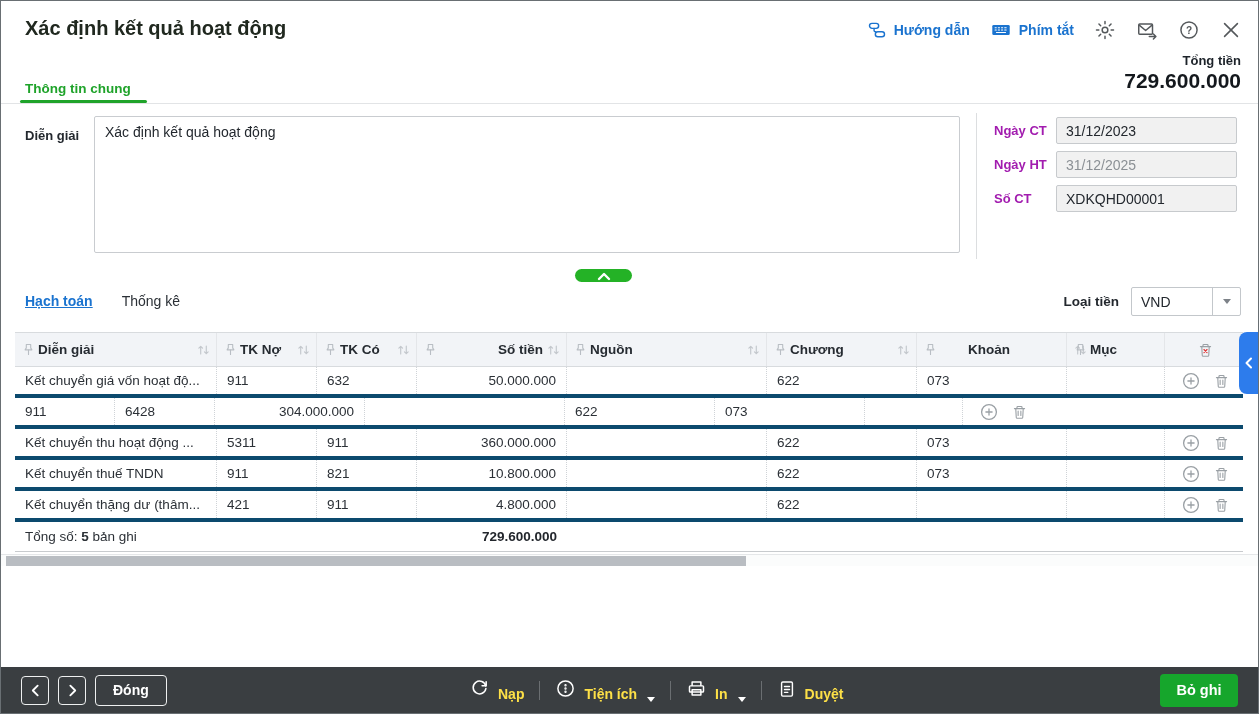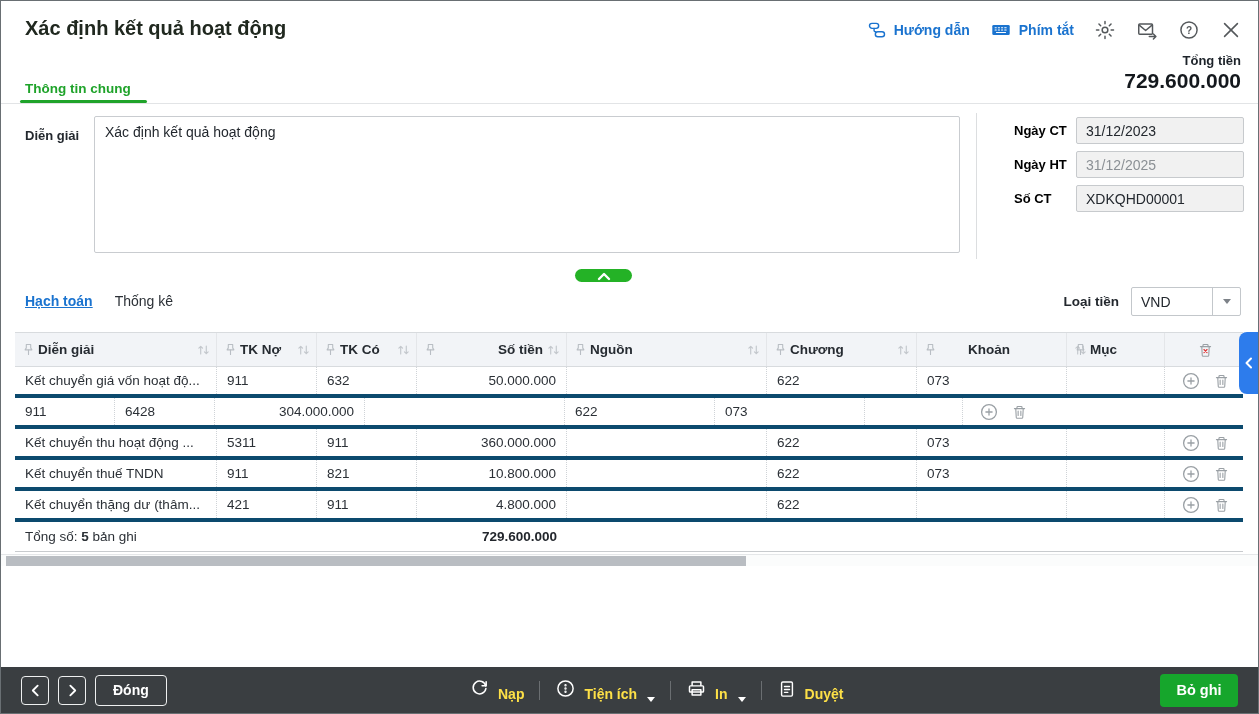--- a/index.html
+++ b/index.html
@@ -24,28 +24,28 @@
   .main-tab{position:absolute;left:24px;top:80px;font-size:13.5px;font-weight:700;color:var(--green);cursor:pointer;}
   .main-tab-underline{position:absolute;left:19px;top:99px;width:127px;height:3px;background:var(--green);border-radius:2px;}
   .head-hairline{position:absolute;left:0;top:102px;width:100%;height:1px;background:#e2e4e6;}
 
   
   .desc-label{position:absolute;left:24px;top:127px;font-size:13px;font-weight:700;color:#23282e;}
   .desc-box{position:absolute;left:93px;top:115px;width:866px;height:137px;border:1px solid #c9ccd0;border-radius:2px;background:#fff;padding:7px 10px;font-size:14px;color:#23282e;}
   .form-vdivider{position:absolute;left:975px;top:112px;width:1px;height:146px;background:#dcdee0;}
   .side-fields{position:absolute;left:993px;top:116px;width:250px;}
   .field-row{display:flex;align-items:center;height:27px;margin-bottom:7px;}
-  .field-label{width:62px;font-size:13px;font-weight:700;color:#000000;flex:none;margin-left:20px;}
+  .field-label{width:62px;font-size:13px;font-weight:700;color:#a21caf;flex:none;}
   .field-input{width:181px;height:27px;background:#f1f1f1;border:1px solid #c7cacd;border-radius:2px;padding:0 9px;font-size:14px;color:#23282e;display:flex;align-items:center;}
   .field-input.disabled{color:#8b9095;}
 
   .collapse-pill{position:absolute;left:574px;top:268px;width:57px;height:13px;background:var(--pill-green);border-radius:7px;display:flex;align-items:center;justify-content:center;cursor:pointer;}
 
   
-  .detail-tabs{position:absolute;left:24px;top:292px;display:flex;gap:22px;font-size:14px;}
+  .detail-tabs{position:absolute;left:24px;top:292px;display:flex;gap:29px;font-size:14px;}
   .dtab-active{color:var(--blue);font-weight:600;text-decoration:underline;cursor:pointer;}
   .dtab{color:#2b3036;cursor:pointer;}
   .currency-wrap{position:absolute;right:17px;top:286px;display:flex;align-items:center;}
   .currency-label{font-size:13.5px;font-weight:700;color:#23282e;margin-right:12px;}
   .currency-select{width:110px;height:29px;border:1px solid #c3c7cb;border-radius:2px;background:#fff;display:flex;align-items:center;cursor:pointer;}
   .currency-value{flex:1;padding-left:9px;font-size:14px;color:#23282e;}
   .currency-caret{width:28px;height:100%;border-left:1px solid #c3c7cb;display:flex;align-items:center;justify-content:center;}
   .caret-down{width:0;height:0;border-left:4.5px solid transparent;border-right:4.5px solid transparent;border-top:5.5px solid #7d8288;}
 
   

